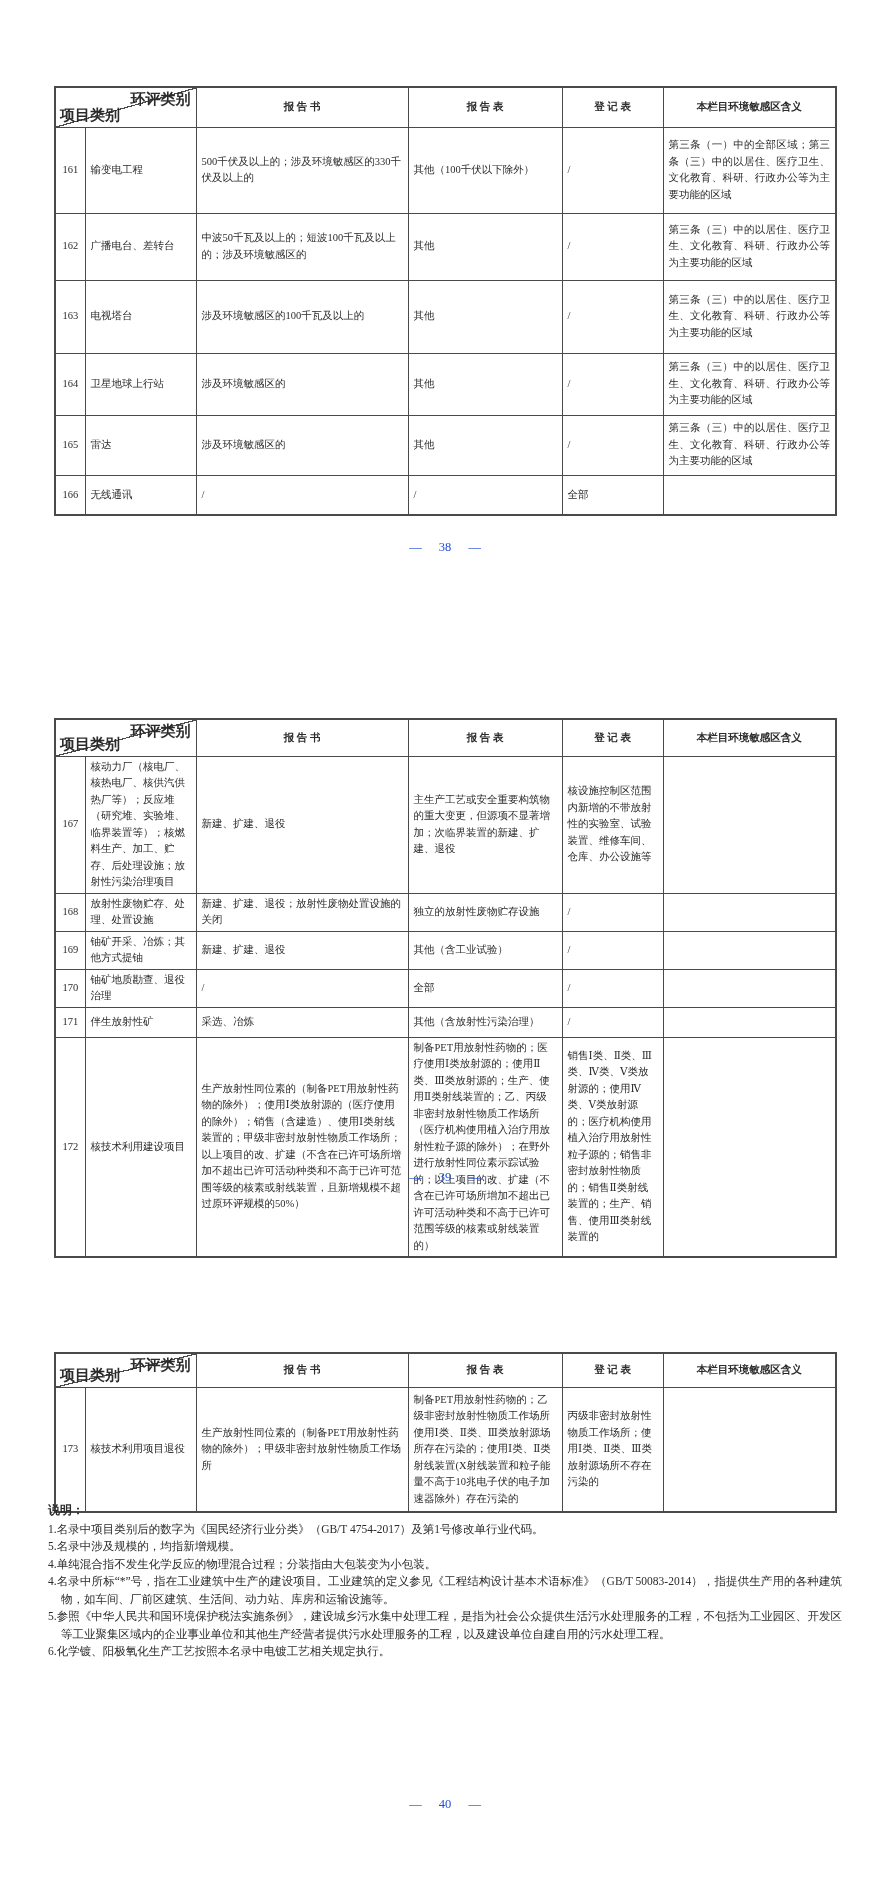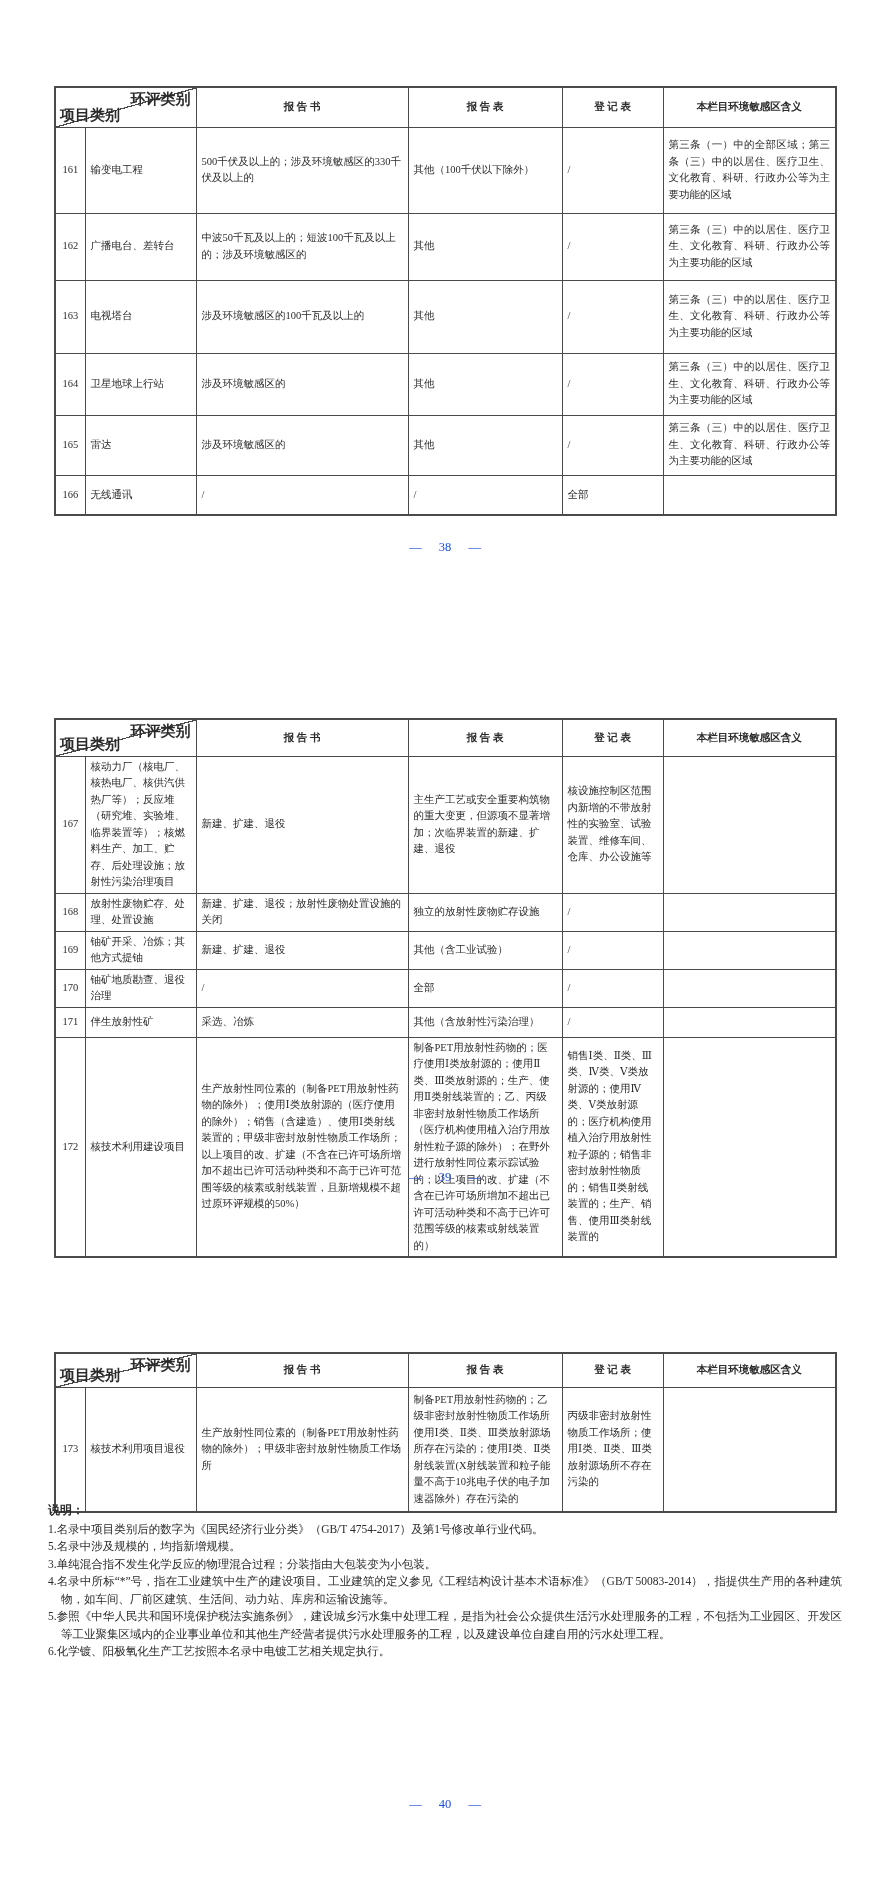--- a/index.html
+++ b/index.html
@@ -230,20 +230,20 @@
           <td class="c-registration_form">丙级非密封放射性物质工作场所；使用Ⅰ类、Ⅱ类、Ⅲ类放射源场所不存在污染的</td>
           <td class="c-meaning"></td>
         </tr>
       </tbody>
   </table>
 
   <div class="notes">
     <div class="notes-title">说明：</div>
     <div class="note-item">1.名录中项目类别后的数字为《国民经济行业分类》（GB/T 4754-2017）及第1号修改单行业代码。</div>
     <div class="note-item">5.名录中涉及规模的，均指新增规模。</div>
-    <div class="note-item">3.单纯混合指不发生化学反应的物理混合过程；分装指由大包装变为小包装。</div>
+    <div class="note-item">4.单纯混合指不发生化学反应的物理混合过程；分装指由大包装变为小包装。</div>
     <div class="note-item">4.名录中所标“*”号，指在工业建筑中生产的建设项目。工业建筑的定义参见《工程结构设计基本术语标准》（GB/T 50083-2014），指提供生产用的各种建筑物，如车间、厂前区建筑、生活间、动力站、库房和运输设施等。</div>
     <div class="note-item">5.参照《中华人民共和国环境保护税法实施条例》，建设城乡污水集中处理工程，是指为社会公众提供生活污水处理服务的工程，不包括为工业园区、开发区等工业聚集区域内的企业事业单位和其他生产经营者提供污水处理服务的工程，以及建设单位自建自用的污水处理工程。</div>
     <div class="note-item">6.化学镀、阳极氧化生产工艺按照本名录中电镀工艺相关规定执行。</div>
   </div>
 
   <div class="page-footer pf-40">— 40 —</div>
 </div>
 
 </body></html>

